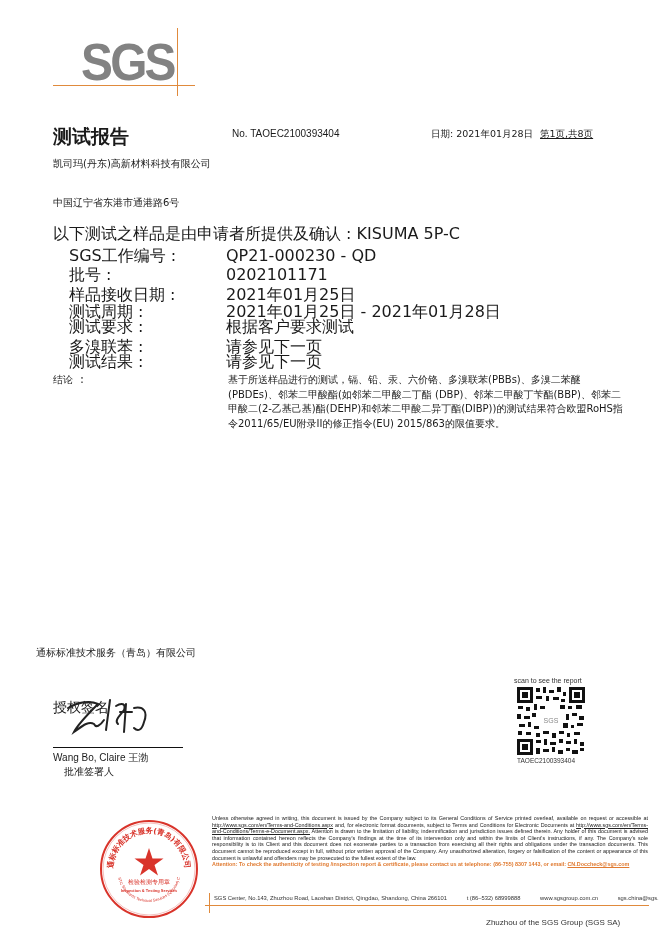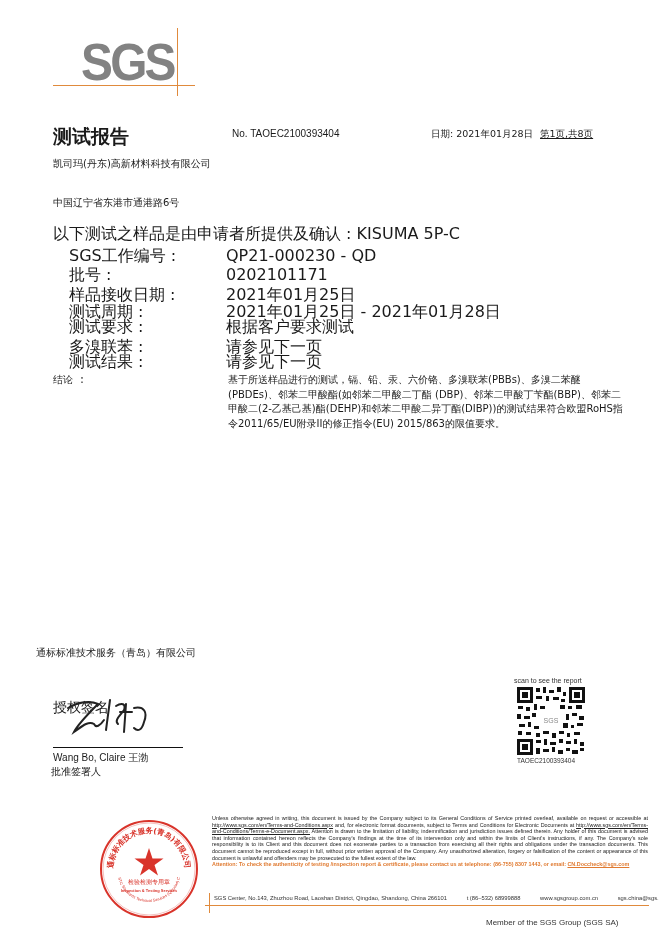--- a/index.html
+++ b/index.html
@@ -26,21 +26,21 @@
     .info-value { position:absolute; left:173px; white-space:nowrap; }
     .conclusion { left:228px; top:373px; width:400px; font-size:10px; line-height:14.5px;
       font-family:"DejaVu Sans", sans-serif; }
     .conclusion-label { left:53px; top:373px; font-size:10px; font-family:Liberation Mono, monospace; }
     
     .sig-company { left:36px; top:646px; font-size:10px; font-family:"DejaVu Sans", sans-serif; }
     .sig-auth { left:53px; top:659px; font-size:14px; font-family:"DejaVu Sans", sans-serif;margin-top:40px; }
     .sig-img { left:60px; top:690px; width:100px; height:50px; }
     .sig-line { left:53px; top:747px; width:130px; height:1px; background:#111; }
     .sig-name { left:53px; top:751px; font-size:10px; }
-    .sig-role { left:51px; top:765px; font-size:10px; font-family:"DejaVu Sans", sans-serif; }
+    .sig-role { left:64px; top:765px; font-size:10px; font-family:"DejaVu Sans", sans-serif; }
     
     .qr-caption { left:514px; top:677px; font-size:7px; color:#333; }
     .qr-box { left:516px; top:686px; width:70px; height:70px; }
     .qr-id { left:517px; top:757px; font-size:6.5px; color:#333; }
     
     .seal { left:98px; top:818px; width:102px; height:102px; }
     
     .legal { left:212px; top:815px; width:436px; font-size:5.4px; line-height:6.6px; color:#222;
       text-align:justify; font-family:"Liberation Sans", sans-serif; }
     .legal u { color:#222; }
@@ -206,13 +206,13 @@
 </div>
 
 <div class="abs footer-vline"></div>
 <div class="abs footer-hline"></div>
 <div class="abs footer-row">
   <span>SGS Center, No.143, Zhuzhou Road, Laoshan District, Qingdao, Shandong, China 266101</span>
   <span>t (86–532) 68999888</span>
   <span>www.sgsgroup.com.cn</span>
   <span>sgs.china@sgs.com</span>
 </div>
-<div class="abs member">Member of the SGS Group (SGS SA)</div>
+<div class="abs member">Zhuzhou of the SGS Group (SGS SA)</div>
 
 </body></html>

